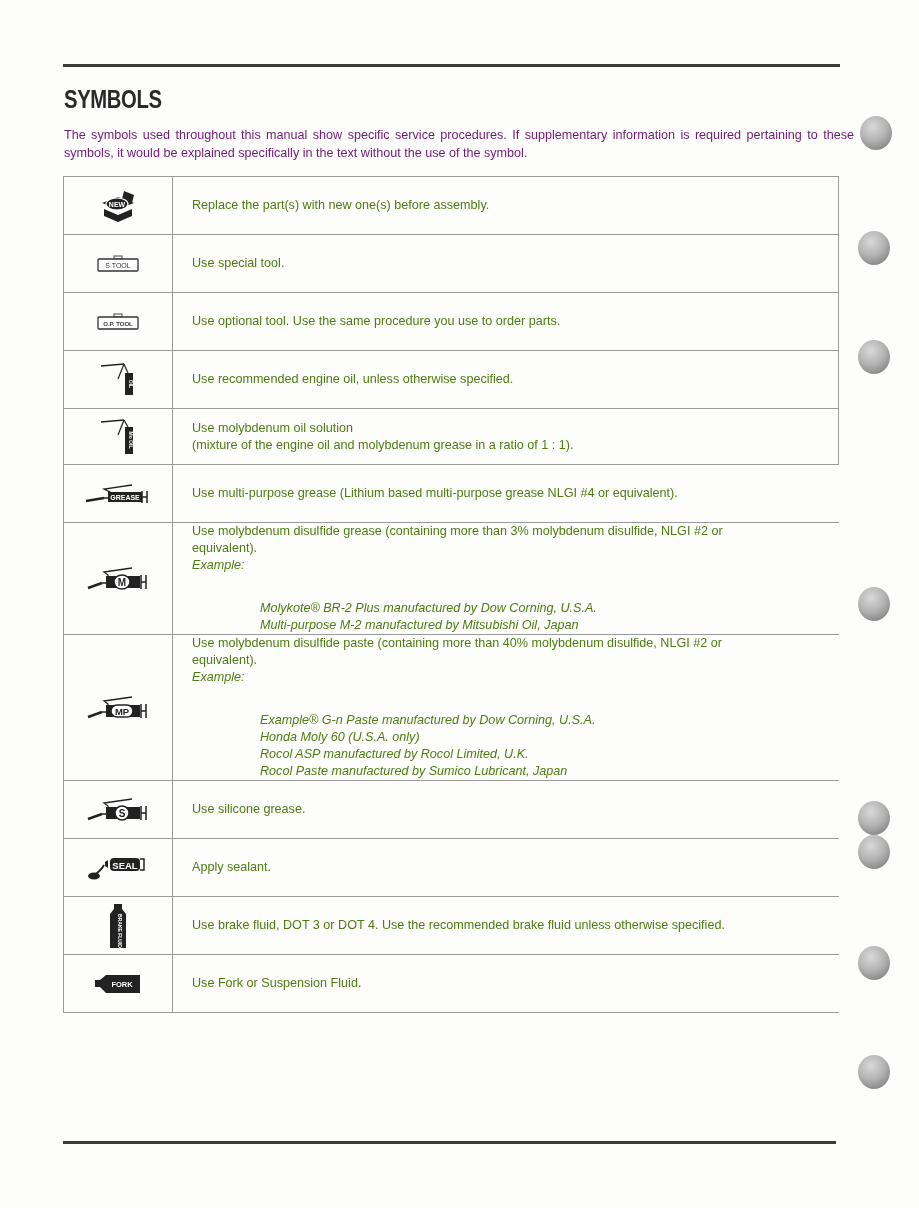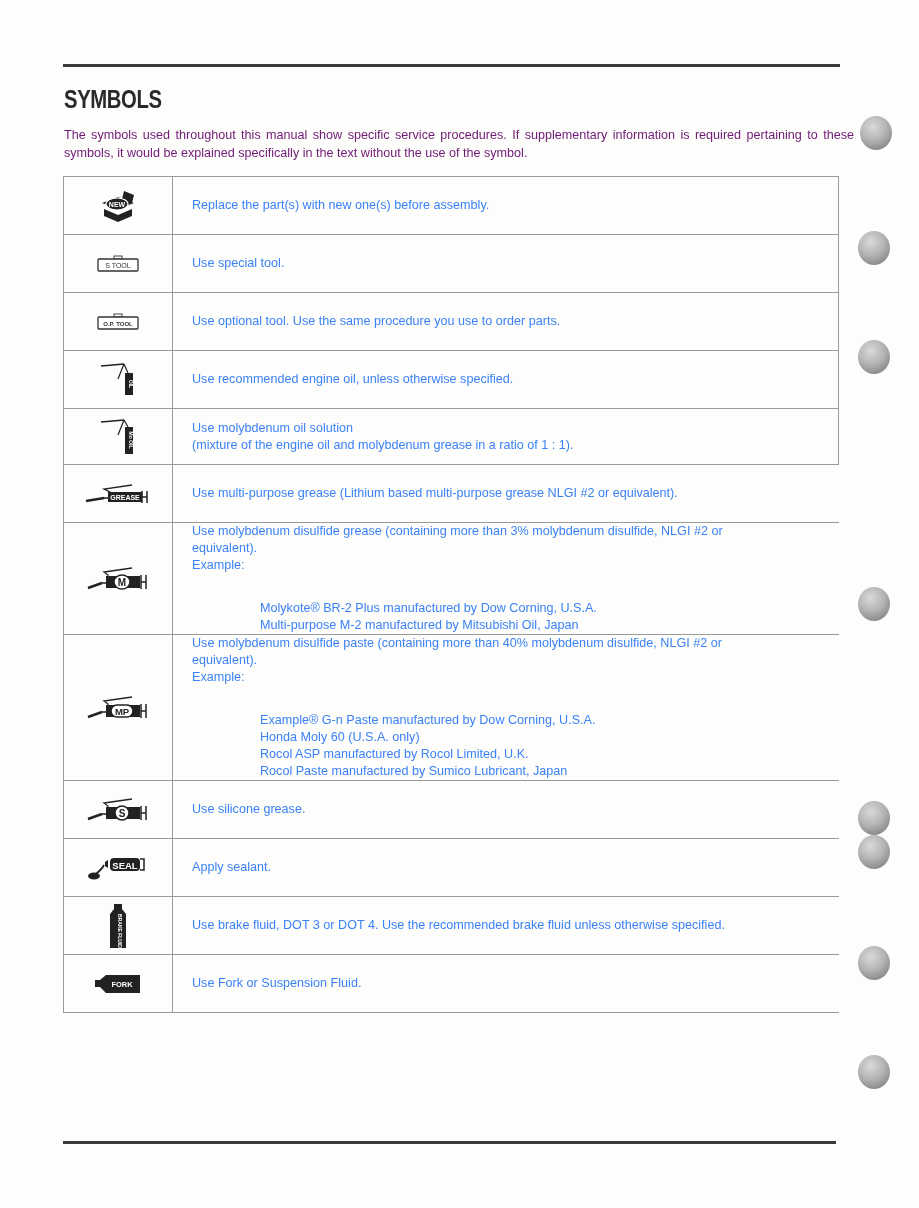--- a/index.html
+++ b/index.html
@@ -36,25 +36,25 @@
     .tbl td {
       border-top: 1px solid #9a9a9a; border-bottom: 1px solid #9a9a9a;
       padding: 0;
       vertical-align: middle;
     }
     .tbl td.icon-cell {
       width: 108px; border-left: 1px solid #9a9a9a; border-right: 1px solid #9a9a9a;
       text-align: center;
     }
     .tbl td.text-cell {
-      padding-left: 19px; font-size: 12.6px; line-height: 17px; color: #3b82f6;
+      padding-left: 19px; font-size: 12.6px; line-height: 17px; color: #4d7c0f;
     }
     .tbl tr.bordered-right td.text-cell { border-right: 1px solid #9a9a9a; }
     .line { display: block; }
-    .ex-row { display: flex; }
+    .ex-row { display: flex; font-style: italic; }
     .ex-label { width: 68px; flex: none; }
     .ex-items { display: flex; flex-direction: column; margin-top: 43px; }
     .tab {
       position: absolute; width: 32px; height: 34px; border-radius: 50%;
       background: radial-gradient(circle at 40% 32%, #d9d9d9 0%, #b4b4b4 45%, #8e8e8e 75%, #6f6f6f 100%);
     }
     svg { display: inline-block; vertical-align: middle; }
   </style>
 </head>
 <body>
@@ -156,21 +156,21 @@
         <svg width="68" height="22" viewBox="0 0 68 22">
           <path d="M2 18 L20 15" stroke="#222" stroke-width="2.5"></path>
           <path d="M20 15 L26 15 L26 9 L20 6 L48 2" stroke="#222" stroke-width="1.3" fill="none"></path>
           <rect x="24" y="9" width="34" height="10" fill="#222"></rect>
           <path d="M58 8 L58 20 M58 14 L63 14 M63 8 L63 20" stroke="#222" stroke-width="1.5"></path>
           <text x="41" y="17" font-size="7" font-weight="bold" fill="#fff" text-anchor="middle" font-family="Liberation Sans, sans-serif">GREASE</text>
         </svg>
       </span>
     </td>
     <td class="text-cell">
-      <span class="line">Use multi-purpose grease (Lithium based multi-purpose grease NLGI #2 or equivalent).</span>
+      <span class="line">Use multi-purpose grease (Lithium based multi-purpose grease NLGI #4 or equivalent).</span>
     </td>
   </tr>
 
   <tr style="height:76px">
     <td class="icon-cell">
       <span>
         <svg width="64" height="26" viewBox="0 0 64 26">
           <path d="M2 22 L16 17" stroke="#222" stroke-width="2.5"></path>
           <path d="M16 17 L22 17 L22 9 L18 6 L46 2" stroke="#222" stroke-width="1.3" fill="none"></path>
           <rect x="20" y="10" width="34" height="12" fill="#222"></rect>

